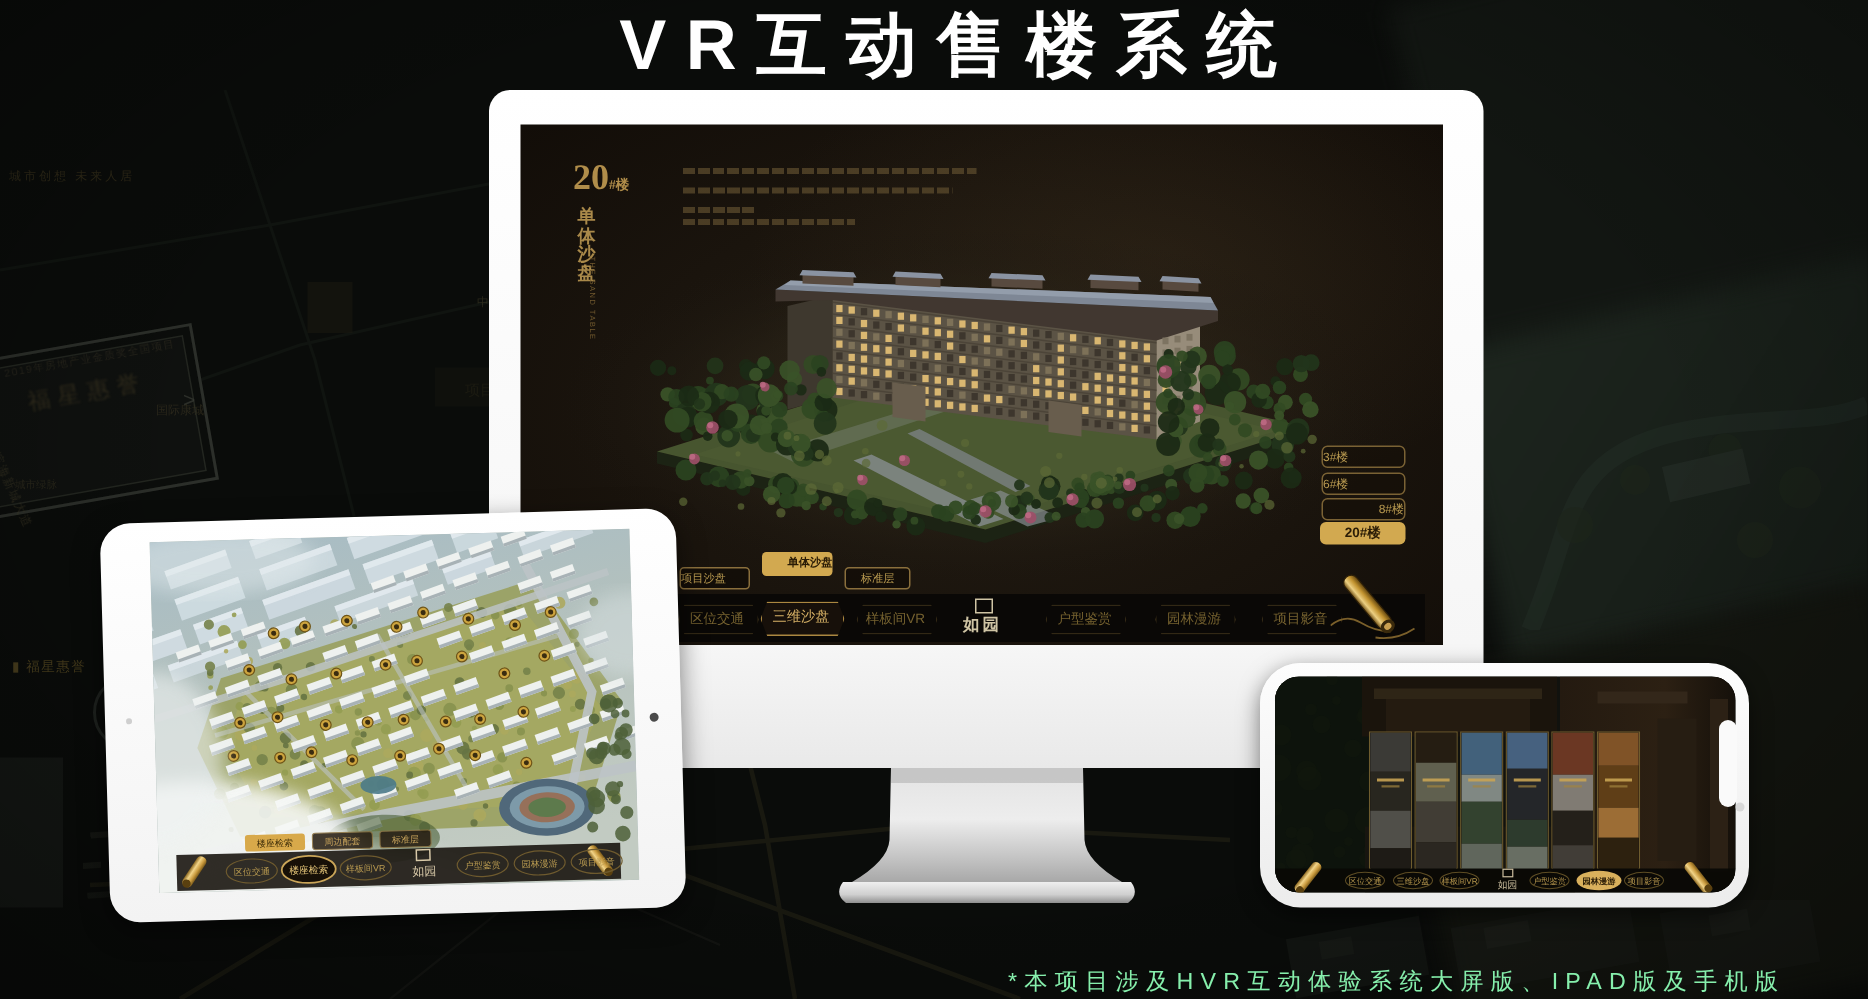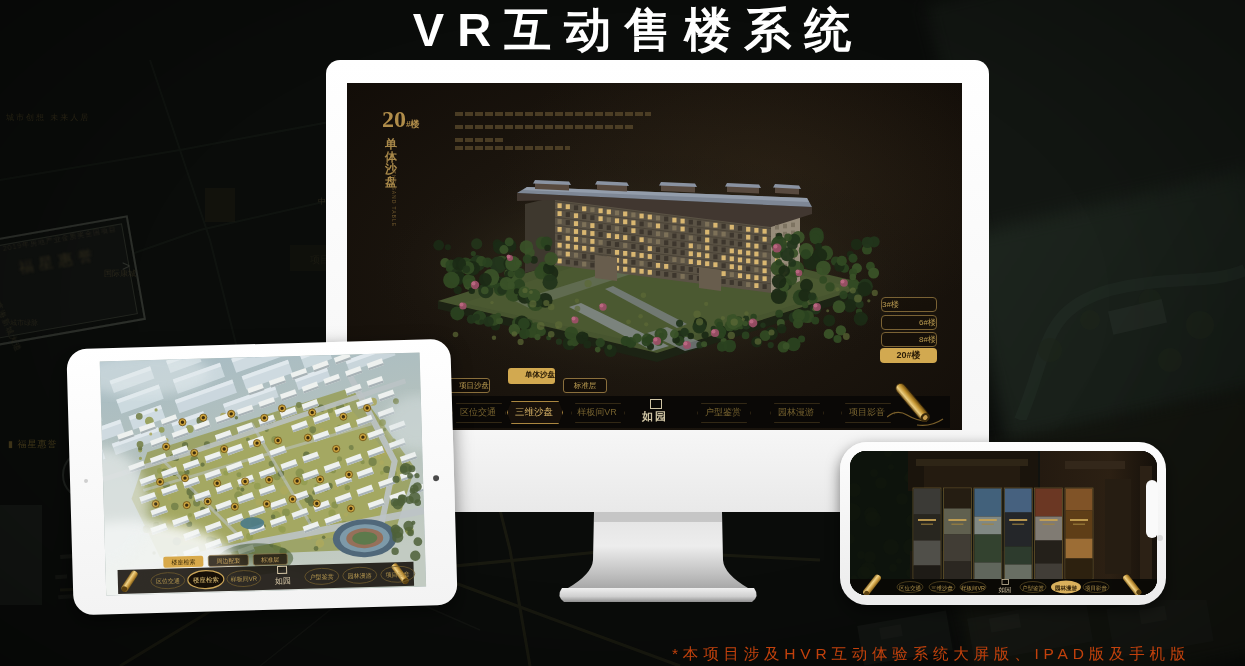--- a/index.html
+++ b/index.html
@@ -684,24 +684,24 @@
       <circle cx="338.5" cy="260.5" r="2.0" fill="#bf6b85" opacity="0.85"></circle>
     </svg>
 <div style="position:absolute;left:35px;top:24px;color:#b08d4a;font-family:'Liberation Serif',serif;font-size:24px;font-weight:bold;line-height:1;">20<span style="font-size:9px;">#楼</span></div>
 <div style="position:absolute;left:38px;top:55px;color:#a9894a;font-size:12px;font-weight:bold;line-height:12.5px;font-family:'Liberation Serif',serif;">单<br>体<br>沙<br>盘</div>
 <div style="position:absolute;left:50px;top:88px;color:#71592e;font-size:5px;letter-spacing:1px;transform:rotate(90deg);transform-origin:0 0;white-space:nowrap;">THE SAND TABLE</div>
 <div style="position:absolute;left:108px;top:29px;width:196px;height:3.5px;background:repeating-linear-gradient(90deg,#57472a 0 8px,rgba(0,0,0,0) 8px 10px);opacity:0.8"></div>
 <div style="position:absolute;left:108px;top:42px;width:180px;height:3.5px;background:repeating-linear-gradient(90deg,#57472a 0 8px,rgba(0,0,0,0) 8px 10px);opacity:0.8"></div>
 <div style="position:absolute;left:108px;top:55px;width:48px;height:3.5px;background:repeating-linear-gradient(90deg,#57472a 0 8px,rgba(0,0,0,0) 8px 10px);opacity:0.8"></div>
 <div style="position:absolute;left:108px;top:63px;width:115px;height:3.5px;background:repeating-linear-gradient(90deg,#57472a 0 8px,rgba(0,0,0,0) 8px 10px);opacity:0.8"></div>
 <div style="position:absolute;left:534px;top:214px;width:54px;height:13px;border:1px solid #7a6234;border-radius:4px;color:#b99a50;font-size:8px;line-height:13px;background:rgba(20,14,6,0.5)">3#楼</div>
-<div style="position:absolute;left:534px;top:232px;width:54px;height:13px;border:1px solid #7a6234;border-radius:4px;color:#b99a50;font-size:8px;text-align:right;line-height:13px;background:rgba(20,14,6,0.5)">6#楼</div>
+<div style="position:absolute;left:534px;top:232px;width:54px;height:13px;border:1px solid #7a6234;border-radius:4px;color:#b99a50;font-size:8px;text-align:left;line-height:13px;background:rgba(20,14,6,0.5)">6#楼</div>
 <div style="position:absolute;left:534px;top:249px;width:54px;height:13px;border:1px solid #7a6234;border-radius:4px;color:#b99a50;font-size:8px;text-align:right;line-height:13px;background:rgba(20,14,6,0.5)">8#楼</div>
 <div style="position:absolute;left:533px;top:265px;width:57px;height:15px;background:#d2a950;border-radius:4px;color:#2a1c06;font-size:9px;font-weight:bold;text-align:center;line-height:15px;">20#楼</div>
-<div style="position:absolute;left:96px;top:295px;width:45px;height:13px;border:1px solid #8a6f3c;border-radius:3px;color:#b99a50;font-size:7.5px;text-align:right;line-height:13px;background:rgba(15,10,5,0.6)">项目沙盘</div>
+<div style="position:absolute;left:106px;top:295px;width:45px;height:13px;border:1px solid #8a6f3c;border-radius:3px;color:#b99a50;font-size:7.5px;text-align:left;line-height:13px;background:rgba(15,10,5,0.6)">项目沙盘</div>
 <div style="position:absolute;left:161px;top:285px;width:47px;height:16px;background:#d2a950;border-radius:3px;color:#2a1c06;font-size:7.5px;font-weight:bold;text-align:right;line-height:13px;">单体沙盘</div>
 <div style="position:absolute;left:216px;top:295px;width:42px;height:13px;border:1px solid #8a6f3c;border-radius:3px;color:#b99a50;font-size:7.5px;text-align:center;line-height:13px;background:rgba(15,10,5,0.6)">标准层</div>
 <div style="position:absolute;left:15px;top:313px;width:588px;height:32px;background:#0a0806;"></div>
 <div style="position:absolute;left:105px;top:320px;width:52px;height:18px;border:1px solid #322815;clip-path:polygon(8% 0,92% 0,100% 50%,92% 100%,8% 100%,0 50%);"></div>
 <div style="position:absolute;left:105px;top:320px;width:52px;height:18px;color:#76622f;font-size:9px;text-align:center;line-height:18px;">区位交通</div>
 <div style="position:absolute;left:160px;top:318px;width:54px;height:21px;border:1.5px solid #ab8740;background:#17100a;clip-path:polygon(8% 0,92% 0,100% 50%,92% 100%,8% 100%,0 50%);"></div>
 <div style="position:absolute;left:160px;top:318px;width:54px;height:21px;color:#d5b065;font-size:9.5px;text-align:center;line-height:21px;">三维沙盘</div>
 <div style="position:absolute;left:224px;top:320px;width:52px;height:18px;border:1px solid #322815;clip-path:polygon(8% 0,92% 0,100% 50%,92% 100%,8% 100%,0 50%);"></div>
 <div style="position:absolute;left:224px;top:320px;width:52px;height:18px;color:#76622f;font-size:9px;text-align:center;line-height:18px;">样板间VR</div>
 <div style="position:absolute;left:350px;top:320px;width:52px;height:18px;border:1px solid #322815;clip-path:polygon(8% 0,92% 0,100% 50%,92% 100%,8% 100%,0 50%);"></div>
@@ -1470,13 +1470,13 @@
         <ellipse cx="246" cy="136" rx="13" ry="5.5" fill="none" stroke="#5e4d24" stroke-width="0.7"></ellipse>
         <text x="246" y="138.5" font-size="5.5" fill="#b4954c" text-anchor="middle">项目影音</text>
         <rect x="152" y="128.5" width="6.5" height="5" fill="none" stroke="#cabd9e" stroke-width="0.8"></rect>
         <text x="155" y="141" font-size="6.5" fill="#cabd9e" text-anchor="middle">如园</text>
       </svg>
   </div>
   <div style="position:absolute;left:306px;top:38px;width:12px;height:58px;background:#fafafa;border-radius:6px;"></div>
   <div style="position:absolute;left:317px;top:93px;width:6px;height:6px;border-radius:50%;background:#d8d8d8;"></div>
 </div>
 
-<div class="abs" style="left:672px;top:644px;color:#c2410c;font-size:15.5px;letter-spacing:4.8px;">*本项目涉及HVR互动体验系统大屏版、IPAD版及手机版</div>
+<div class="abs" style="left:672px;top:644px;color:#86efac;font-size:15.5px;letter-spacing:4.8px;">*本项目涉及HVR互动体验系统大屏版、IPAD版及手机版</div>
 
 </body></html>

